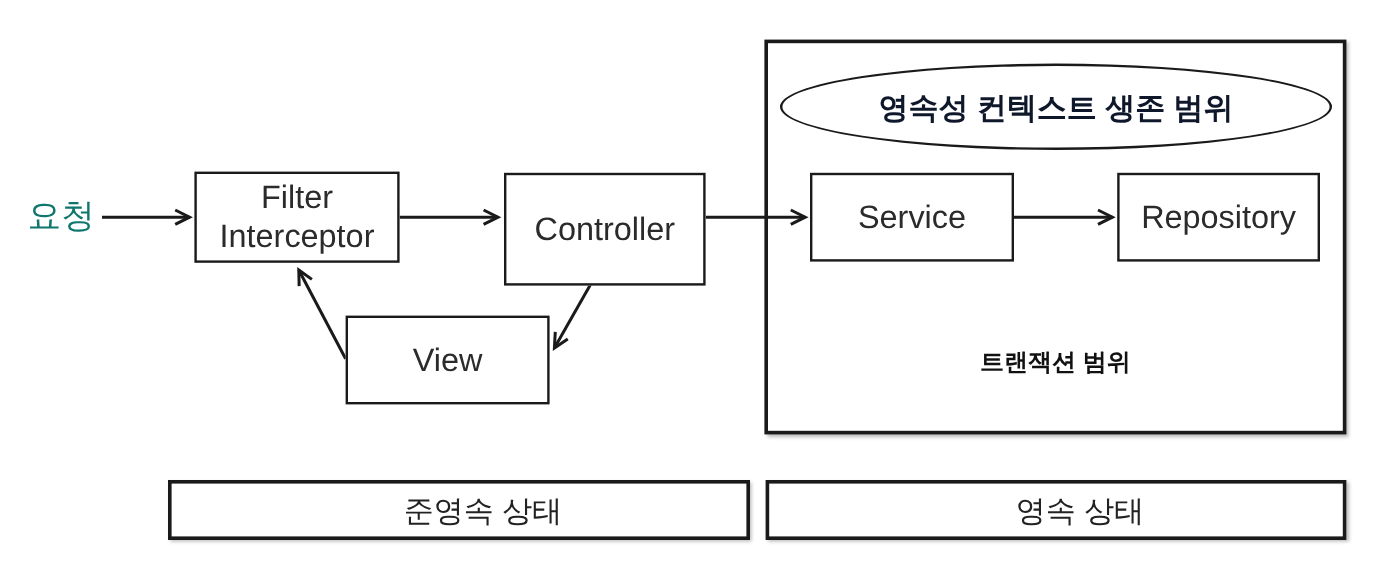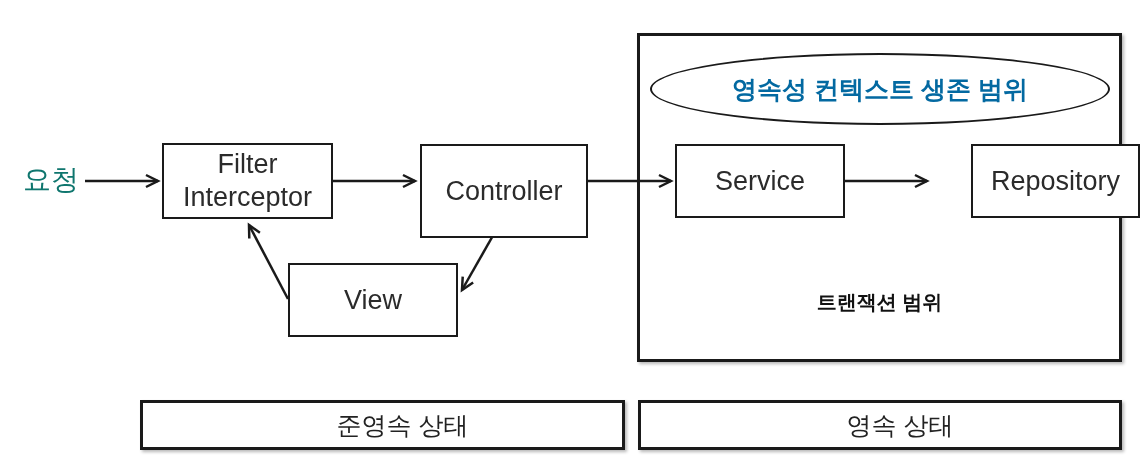--- a/index.html
+++ b/index.html
@@ -56,21 +56,21 @@
     left: 650px; top: 53px;
     width: 460px; height: 72px;
     border: 2.5px solid #1a1a1a;
     border-radius: 50%;
     background: #ffffff;
     display: flex;
     align-items: center;
     justify-content: center;
     font-size: 25px;
     font-weight: 700;
-    color: #0369a1;
+    color: #0f172a;
   }
   .transaction-label {
     left: 637px; top: 287px;
     width: 485px; height: 30px;
     line-height: 30px;
     font-size: 20px;
     font-weight: 700;
     color: #111111;
   }
   .state-box {
@@ -85,21 +85,21 @@
     justify-content: center;
     font-size: 25px;
     font-weight: 400;
     color: #222222;
     padding-left: 40px;
   }
   .filter-box     { left: 162px; top: 143px; width: 171px; height: 76px; }
   .controller-box { left: 420px; top: 144px; width: 168px; height: 94px; }
   .view-box       { left: 288px; top: 263px; width: 170px; height: 74px; text-align: center; }
   .service-box    { left: 675px; top: 144px; width: 170px; height: 74px; }
-  .repository-box { left: 931px; top: 144px; width: 169px; height: 74px; margin-left: 40px; }
+  .repository-box { left: 931px; top: 144px; width: 169px; height: 74px; }
   .detached-box   { left: 140px; width: 485px; }
   .persistent-box { left: 638px; width: 484px; }
 </style>
 </head>
 <body>
 
 <div class="canvas">
 
   <svg class="arrow-layer" viewBox="0 0 1148 468">
     <defs>

